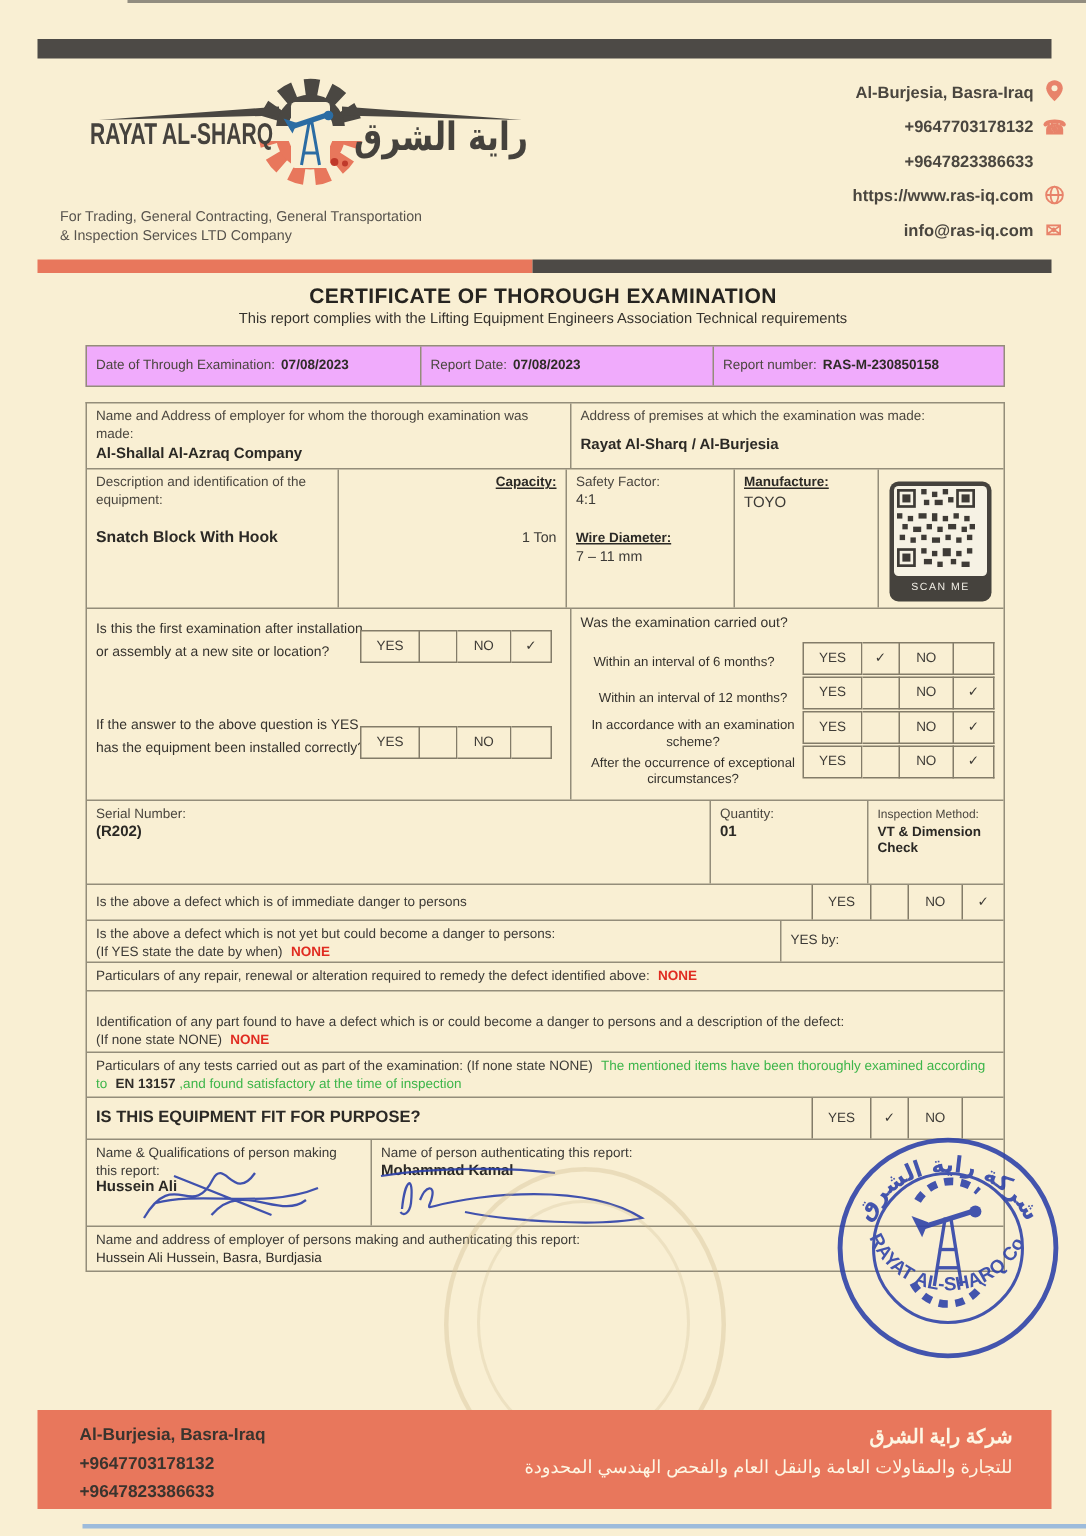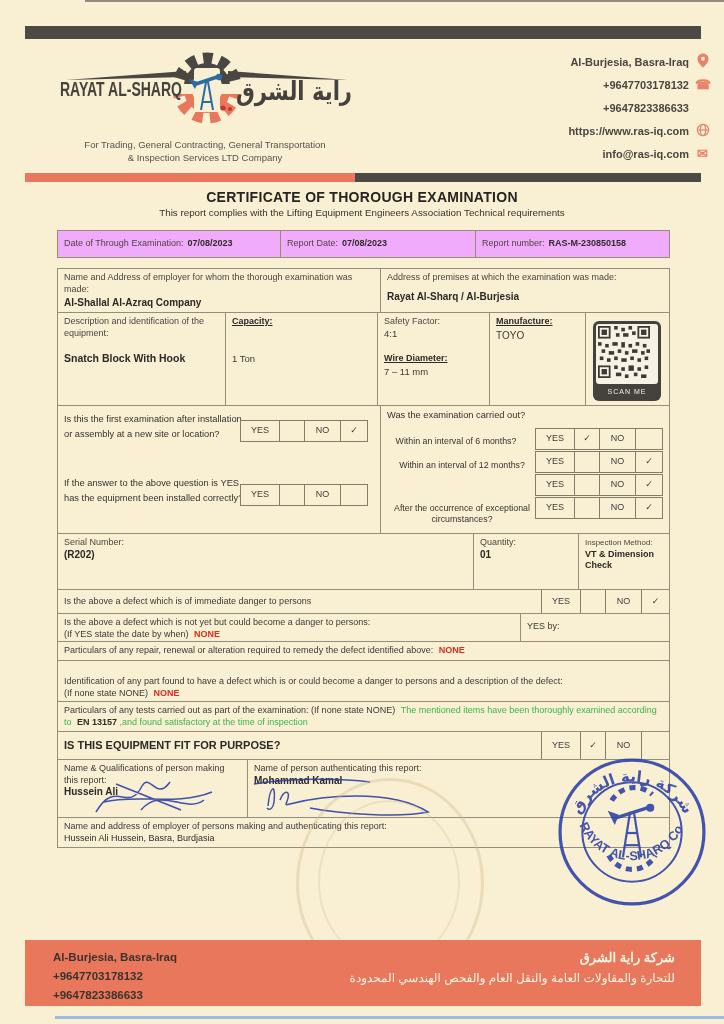--- a/index.html
+++ b/index.html
@@ -2,21 +2,21 @@
 <html><head>
 <meta charset="utf-8">
 <style>
   html,body{margin:0;padding:0;background:#e9e4d4;}
   .page{position:relative;width:724px;height:1024px;background:#f9efd3;
         font-family:"Liberation Sans",sans-serif;color:#3c3a36;overflow:hidden;}
   .abs{position:absolute;}
   
   .top-bar{left:25px;top:26px;width:676px;height:13px;background:#4d4a46;}
   .scan-line{left:85px;top:0;width:639px;height:2px;background:#5a5753;opacity:.65;}
-  .tagline{left:40px;top:138px;width:330px;text-align:center;font-size:9.5px;color:#57534d;line-height:13px;}
+  .tagline{left:40px;top:138px;width:330px;font-size:9.5px;color:#57534d;line-height:13px;}
   .contact{left:470px;top:50px;width:240px;}
   .c-row{display:flex;justify-content:flex-end;align-items:center;gap:6px;height:23px;
          font-size:11px;font-weight:bold;color:#4a463f;}
   .c-ico{width:15px;text-align:center;color:#e8836a;font-size:13px;line-height:13px;}
   
   .divider{left:25px;top:173px;width:676px;height:9px;display:flex;}
   .div-orange{width:330px;background:#e8775c;}
   .div-dark{flex:1;background:#4d4a46;}
   
   .title{left:0;top:189px;width:724px;text-align:center;font-size:14px;font-weight:bold;color:#262420;letter-spacing:.3px;}
@@ -180,21 +180,21 @@
         <span class="lab">Address of premises at which the examination was made:</span>
         <div class="bigval" style="margin-top:7px;">Rayat Al-Sharq  / Al-Burjesia</div>
       </div>
     </div>
 
     <div class="trow" style="height:93px;">
       <div class="tc" style="width:168px;">
         <span class="lab">Description and identification of the equipment:</span>
         <div class="bigval" style="margin-top:14px;font-size:10.5px;">Snatch Block With Hook</div>
       </div>
-      <div class="tc" style="width:152px;">
+      <div class="tc" style="width:152px;text-align:right;">
         <div class="u">Capacity:</div>
         <div style="margin-top:25px;font-size:9.5px;">1 Ton</div>
       </div>
       <div class="tc" style="width:112px;">
         <div class="lab">Safety Factor:</div>
         <div style="font-size:9.5px;">4:1</div>
         <div class="u" style="margin-top:14px;">Wire Diameter:</div>
         <div style="font-size:9.5px;margin-top:1px;">7 – 11 mm</div>
       </div>
       <div class="tc" style="width:96px;">
@@ -283,20 +283,21 @@
           <div class="w-no">NO</div>
           <div class="w-mk2 mk"></div>
         </div>
         <div class="co-label" style="left:6px;top:54px;width:150px;">Within an interval of 12 months?</div>
         <div class="ck" style="right:6px;top:45px;">
           <div class="w-yes">YES</div>
           <div class="w-mk mk"></div>
           <div class="w-no">NO</div>
           <div class="w-mk2 mk">✓</div>
         </div>
+        <div class="co-label" style="left:6px;top:72px;width:150px;">In accordance with an examination scheme?</div>
         <div class="ck" style="right:6px;top:68px;">
           <div class="w-yes">YES</div>
           <div class="w-mk mk"></div>
           <div class="w-no">NO</div>
           <div class="w-mk2 mk">✓</div>
         </div>
         <div class="co-label" style="left:6px;top:97px;width:150px;">After the occurrence of exceptional circumstances?</div>
         <div class="ck" style="right:6px;top:91px;">
           <div class="w-yes">YES</div>
           <div class="w-mk mk"></div>

